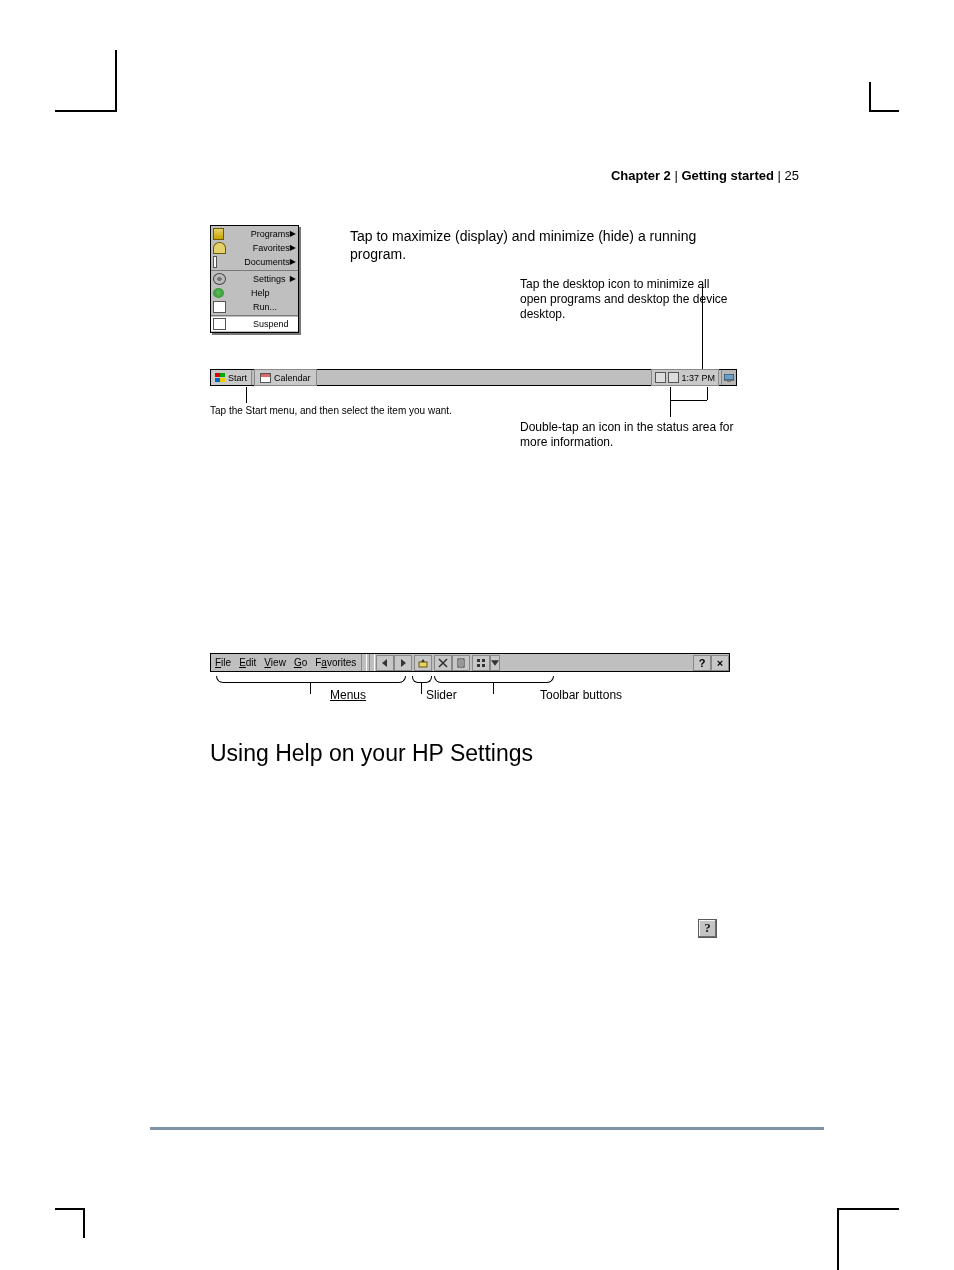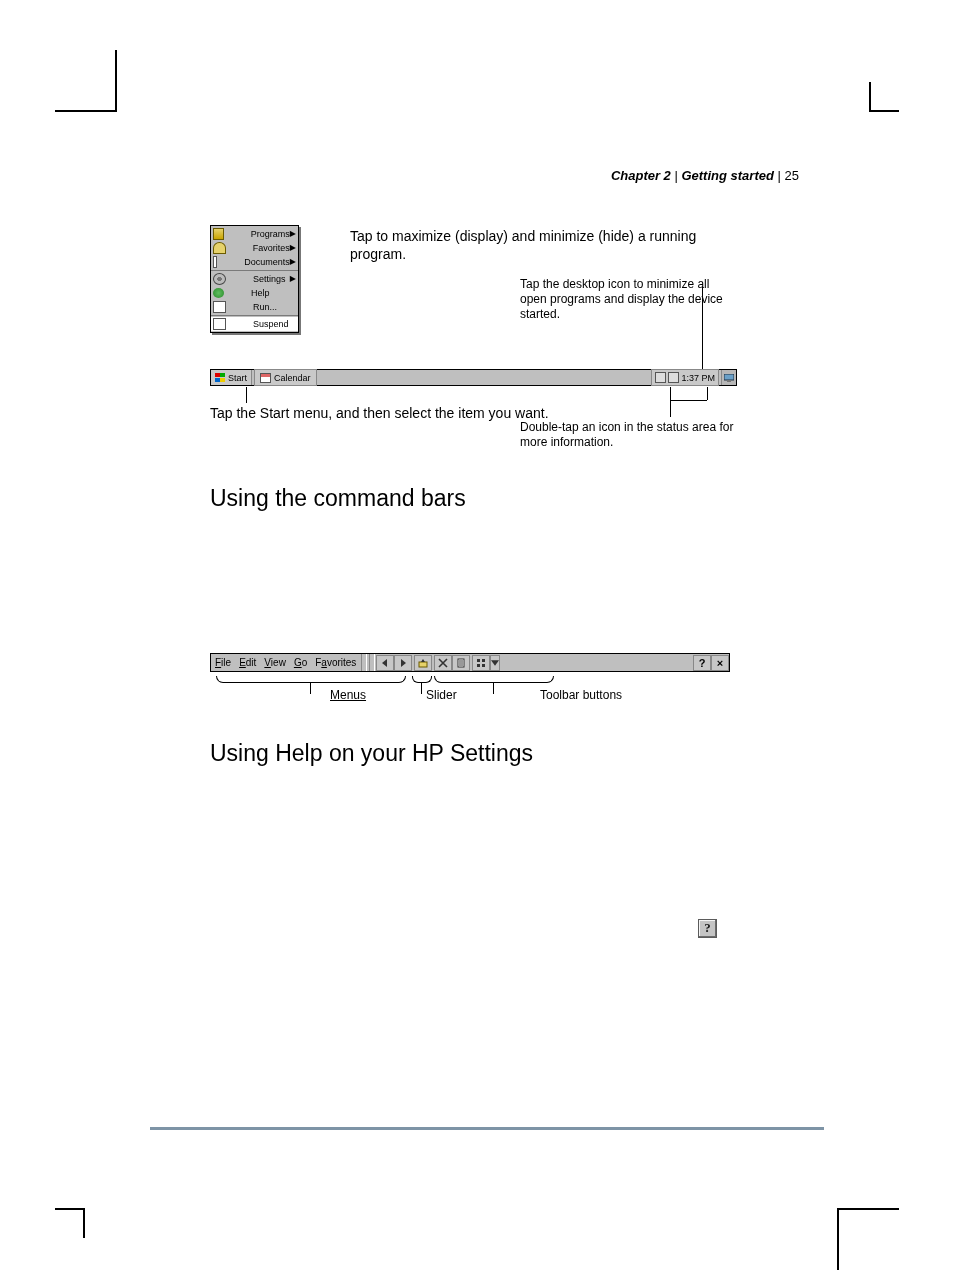--- a/index.html
+++ b/index.html
@@ -9,21 +9,21 @@
   .crop.tl-h{left:55px;top:110px;width:60px;border-top:2px solid #000;}
   .crop.tl-v{left:115px;top:50px;height:62px;border-left:2px solid #000;}
   .crop.tr-h{right:55px;top:110px;width:28px;border-top:2px solid #000;}
   .crop.tr-v{right:83px;top:82px;height:30px;border-left:2px solid #000;}
   .crop.bl-h{left:55px;bottom:60px;width:28px;border-top:2px solid #000;}
   .crop.bl-v{left:83px;bottom:32px;height:30px;border-left:2px solid #000;}
   .crop.br-h{right:55px;bottom:60px;width:60px;border-top:2px solid #000;}
   .crop.br-v{right:115px;bottom:0px;height:62px;border-left:2px solid #000;}
   
   .hdr{position:absolute;right:155px;top:168px;font-size:13px;}
-  .hdr b{font-weight:bold;font-style:italic;}
+  .hdr b{font-weight:bold;}
   
   .fig1{position:absolute;left:210px;top:225px;width:525px;height:180px;}
   
   .menu{position:absolute;left:0;top:0;width:87px;border:1px solid #000;background:#bfbfbf;font-size:9px;line-height:1;box-shadow:2px 2px 0 #777;}
   .menu .section{padding:1px 0;}
   .menu .mi{display:flex;align-items:center;height:14px;padding:0 2px;position:relative;}
   .menu .mi .ic{width:11px;height:10px;margin-right:3px;display:inline-block;}
   .menu .mi .tx{flex:1;padding-left:24px;}
   .menu .mi .ar{font-size:8px;color:#000;}
   .menu hr{border:none;border-top:1px solid #7a7a7a;margin:0;}
@@ -49,21 +49,21 @@
      linear-gradient(#d66,#d66) 0 0/100% 3px no-repeat,#fff;}
   .taskbar .spacer{flex:1;}
   .taskbar .tray{display:flex;align-items:center;height:100%;border:1px solid #888;padding:0 3px;background:#c9c9c9;}
   .taskbar .tray .ti{width:9px;height:9px;margin-right:2px;border:1px solid #555;background:#ddd;}
   .taskbar .desk{width:14px;height:100%;border-left:1px solid #888;background:#b7b7b7;margin-left:2px;display:flex;align-items:center;justify-content:center;}
   .taskbar .desk svg{width:10px;height:8px;}
   
   .c1{position:absolute;left:140px;top:3px;font-size:14px;line-height:1.25;}
   .c2{position:absolute;left:310px;top:52px;font-size:12px;line-height:1.25;}
   .c3lead{position:absolute;left:36px;top:162px;height:16px;border-left:1px solid #000;}
-  .c3{position:absolute;left:0;top:180px;font-size:14px;line-height:1.25;}
+  .c3{position:absolute;left:0;top:180px;font-size:10px;line-height:1.25;}
   .c4lead1{position:absolute;left:460px;top:162px;height:30px;border-left:1px solid #000;}
   .c4lead2{position:absolute;left:497px;top:162px;height:13px;border-left:1px solid #000;}
   .c4lead2b{position:absolute;left:460px;top:175px;width:37px;border-top:1px solid #000;}
   .c4{position:absolute;left:310px;top:195px;font-size:12px;line-height:1.25;}
   .leadB{position:absolute;left:492px;top:62px;height:82px;border-left:1px solid #000;}
   
   h2.sec{position:absolute;left:210px;font-family:"Trebuchet MS",Verdana,sans-serif;font-weight:normal;font-size:23px;margin:0;}
   
   .fig2{position:absolute;left:210px;top:653px;width:520px;}
   .cbar{height:17px;border:1px solid #000;background:#bfbfbf;display:flex;align-items:center;font-size:10px;}
@@ -164,31 +164,30 @@
         </div>
         <div class="desk">
            <svg viewBox="0 0 10 8">
             <rect x="0" y="0" width="10" height="6" fill="#6aa0c8" stroke="#234"></rect>
             <rect x="3" y="6" width="4" height="2" fill="#777"></rect>
           </svg>
         </div>
      </div>
 
      <div class="c1">Tap to maximize (display) and minimize (hide) a running program.</div>
-     <div class="c2">Tap the desktop icon to minimize all open programs and display the device started.</div>
+     <div class="c2">Tap the desktop icon to minimize all open programs and desktop the device desktop.</div>
      <div class="c3lead"></div>
      <div class="c3">Tap the Start menu, and then select the item you want.</div>
      <div class="c4lead1"></div>
      <div class="c4lead2"></div>
      <div class="c4lead2b"></div>
      <div class="c4">Double-tap an icon in the status area for more information.</div>
      <div class="leadB"></div>
   </div>
 
-  <h2 class="sec" style="top:485px">Using the command bars</h2>
 
   <div class="fig2">
      <div class="cbar">
         <div class="m">
           <span><u>F</u><span></span>ile</span>
         </div>
         <div class="m">
           <span><u>E</u>dit</span>
         </div>
         <div class="m">

